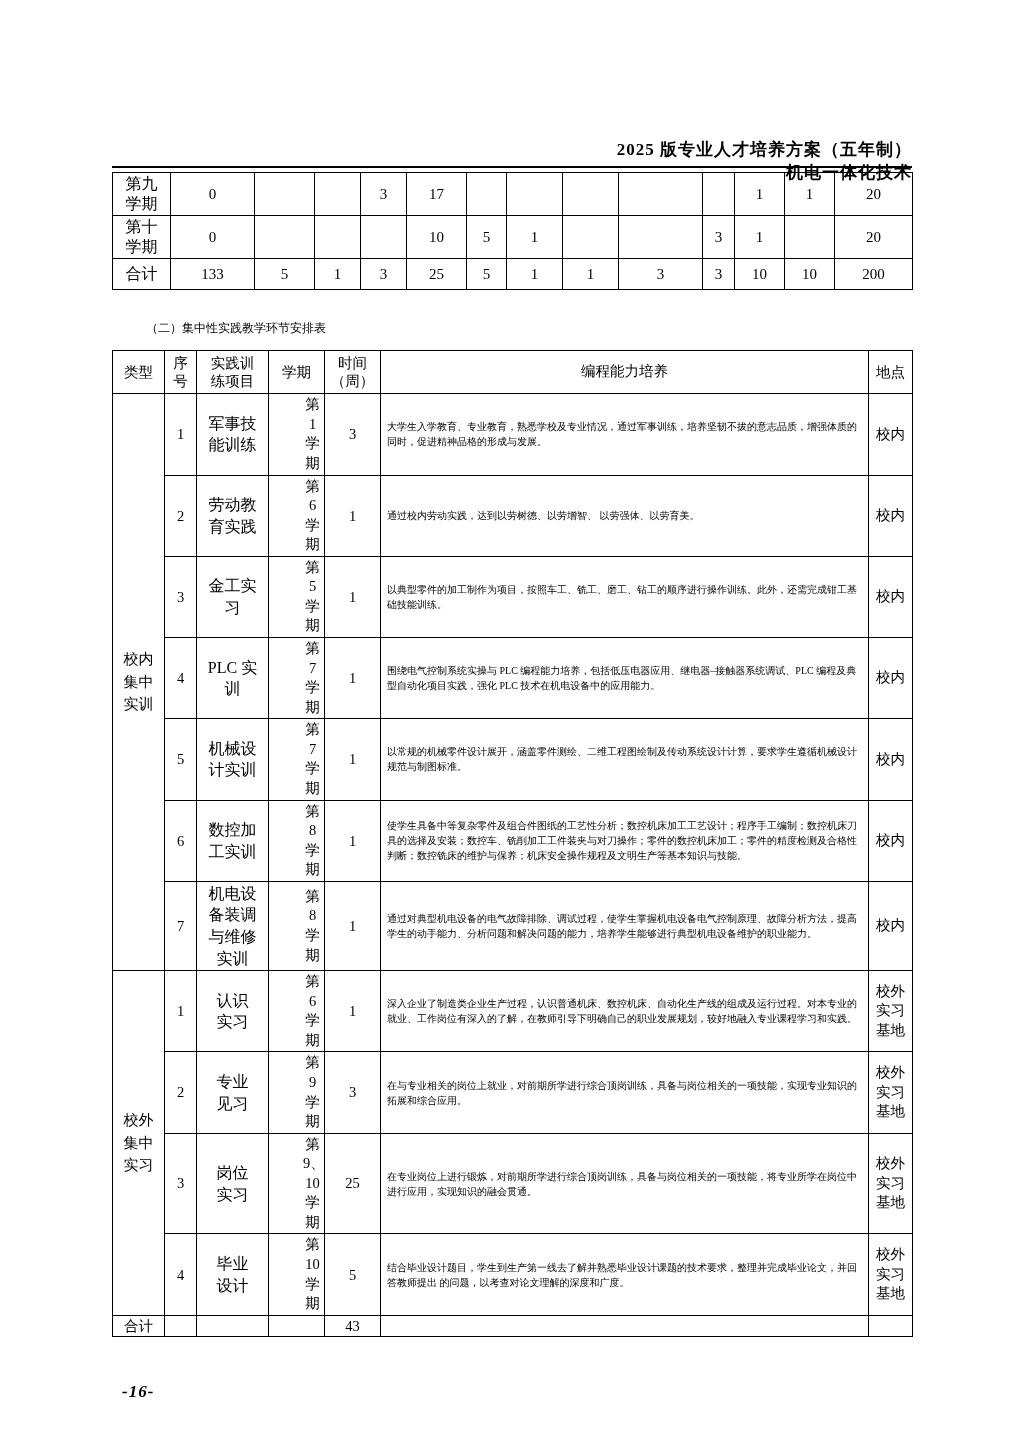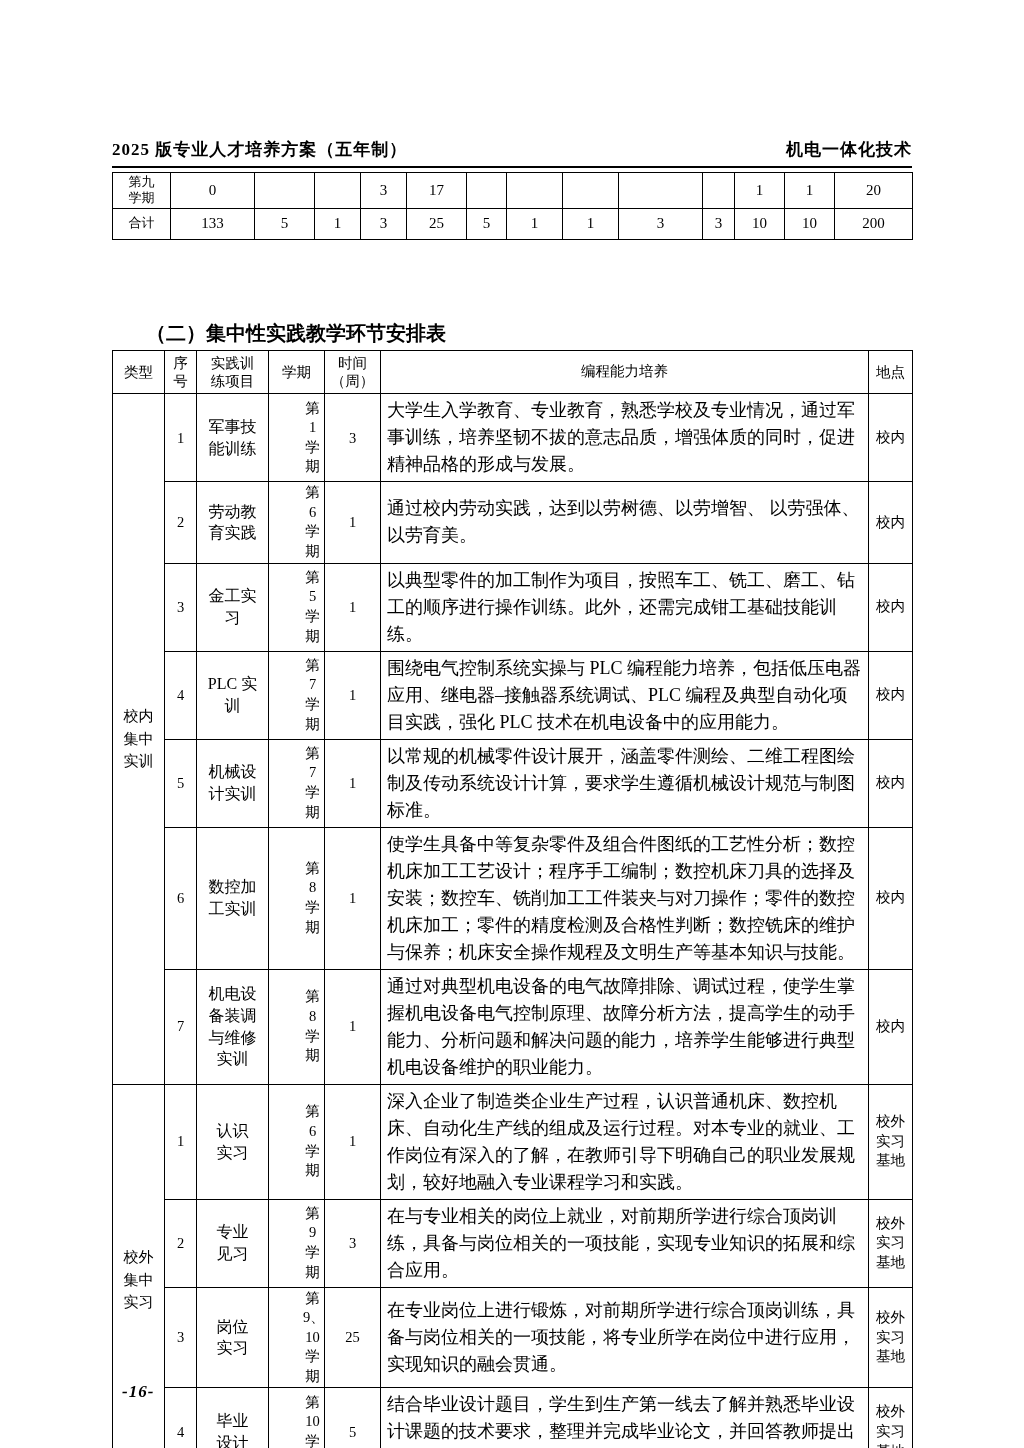--- a/index.html
+++ b/index.html
@@ -26,20 +26,21 @@
     position: absolute;
     left: 112px;
     top: 138px;
     width: 800px;
     display: flex;
     justify-content: space-between;
     align-items: flex-end;
     font-weight: bold;
     font-size: 17px;
     letter-spacing: 1px;
+    flex-direction: column;
   }
   .header .left { font-size: 17px; }
   .header .right { font-size: 17px; margin-left: 20px; }
   .header-rule {
     position: absolute;
     left: 112px;
     top: 166px;
     width: 800px;
     border-top: 2px solid #000;
   }
@@ -61,44 +62,43 @@
   .tbl-top {
     position: absolute;
     left: 112px;
     top: 172px;
     width: 800px;
   }
   .tbl-top td {
     height: 28px;
     font-size: 15px;
   }
-  .tbl-top td.lbl { font-size: 13px; }
+  .tbl-top td.lbl { font-size: 16px; }
   
   .caption {
     position: absolute;
     left: 146px;
     top: 320px;
-    font-size: 20px;
-    font-weight: bold;
+    font-size: 12px;
   }
   
   .tbl-main {
     position: absolute;
     left: 112px;
     top: 350px;
     width: 800px;
   }
   .tbl-main td {
     font-size: 14.5px;
   }
   .tbl-main td.desc {
     text-align: left;
     padding: 3px 6px;
     line-height: 1.5;
-    font-size: 18px;
+    font-size: 10px;
   }
   .tbl-main td.desc.center {
     text-align: center;
   }
   .tbl-main td.hdr {
     font-size: 14.5px;
     padding: 3px 2px;
   }
   .tbl-main td.type {
     font-size: 15px;
@@ -168,20 +168,36 @@
         <td></td>
         <td></td>
         <td></td>
         <td></td>
         <td></td>
         <td>1</td>
         <td>1</td>
         <td>20</td>
       </tr>
       <tr>
+        <td class="lbl">第十<br>学期</td>
+        <td>0</td>
+        <td></td>
+        <td></td>
+        <td></td>
+        <td>10</td>
+        <td>5</td>
+        <td>1</td>
+        <td></td>
+        <td></td>
+        <td>3</td>
+        <td>1</td>
+        <td></td>
+        <td>20</td>
+      </tr>
+      <tr>
         <td class="lbl">合计</td>
         <td>133</td>
         <td>5</td>
         <td>1</td>
         <td>3</td>
         <td>25</td>
         <td>5</td>
         <td>1</td>
         <td>1</td>
         <td>3</td>

